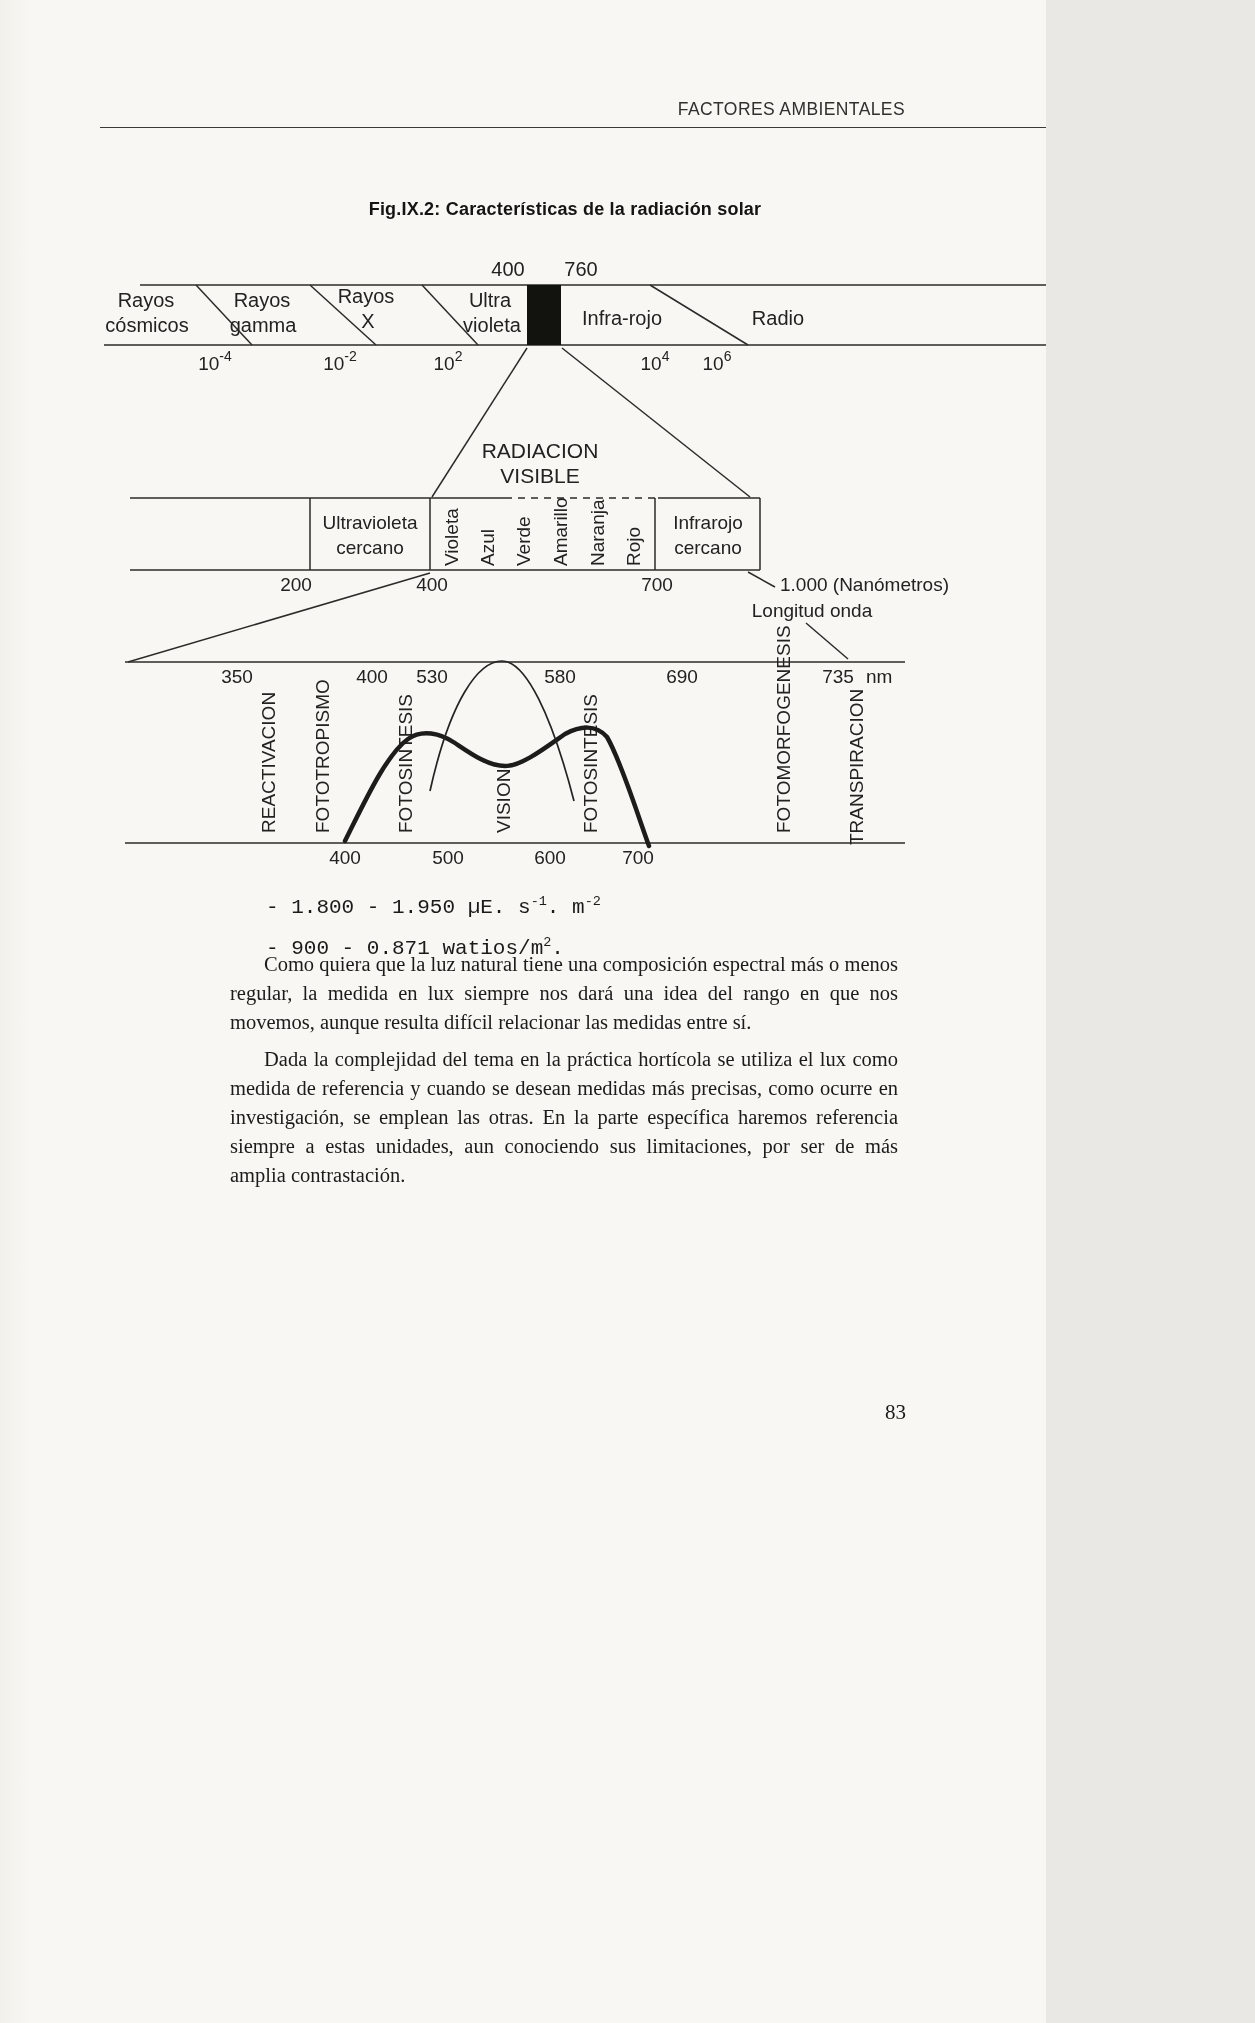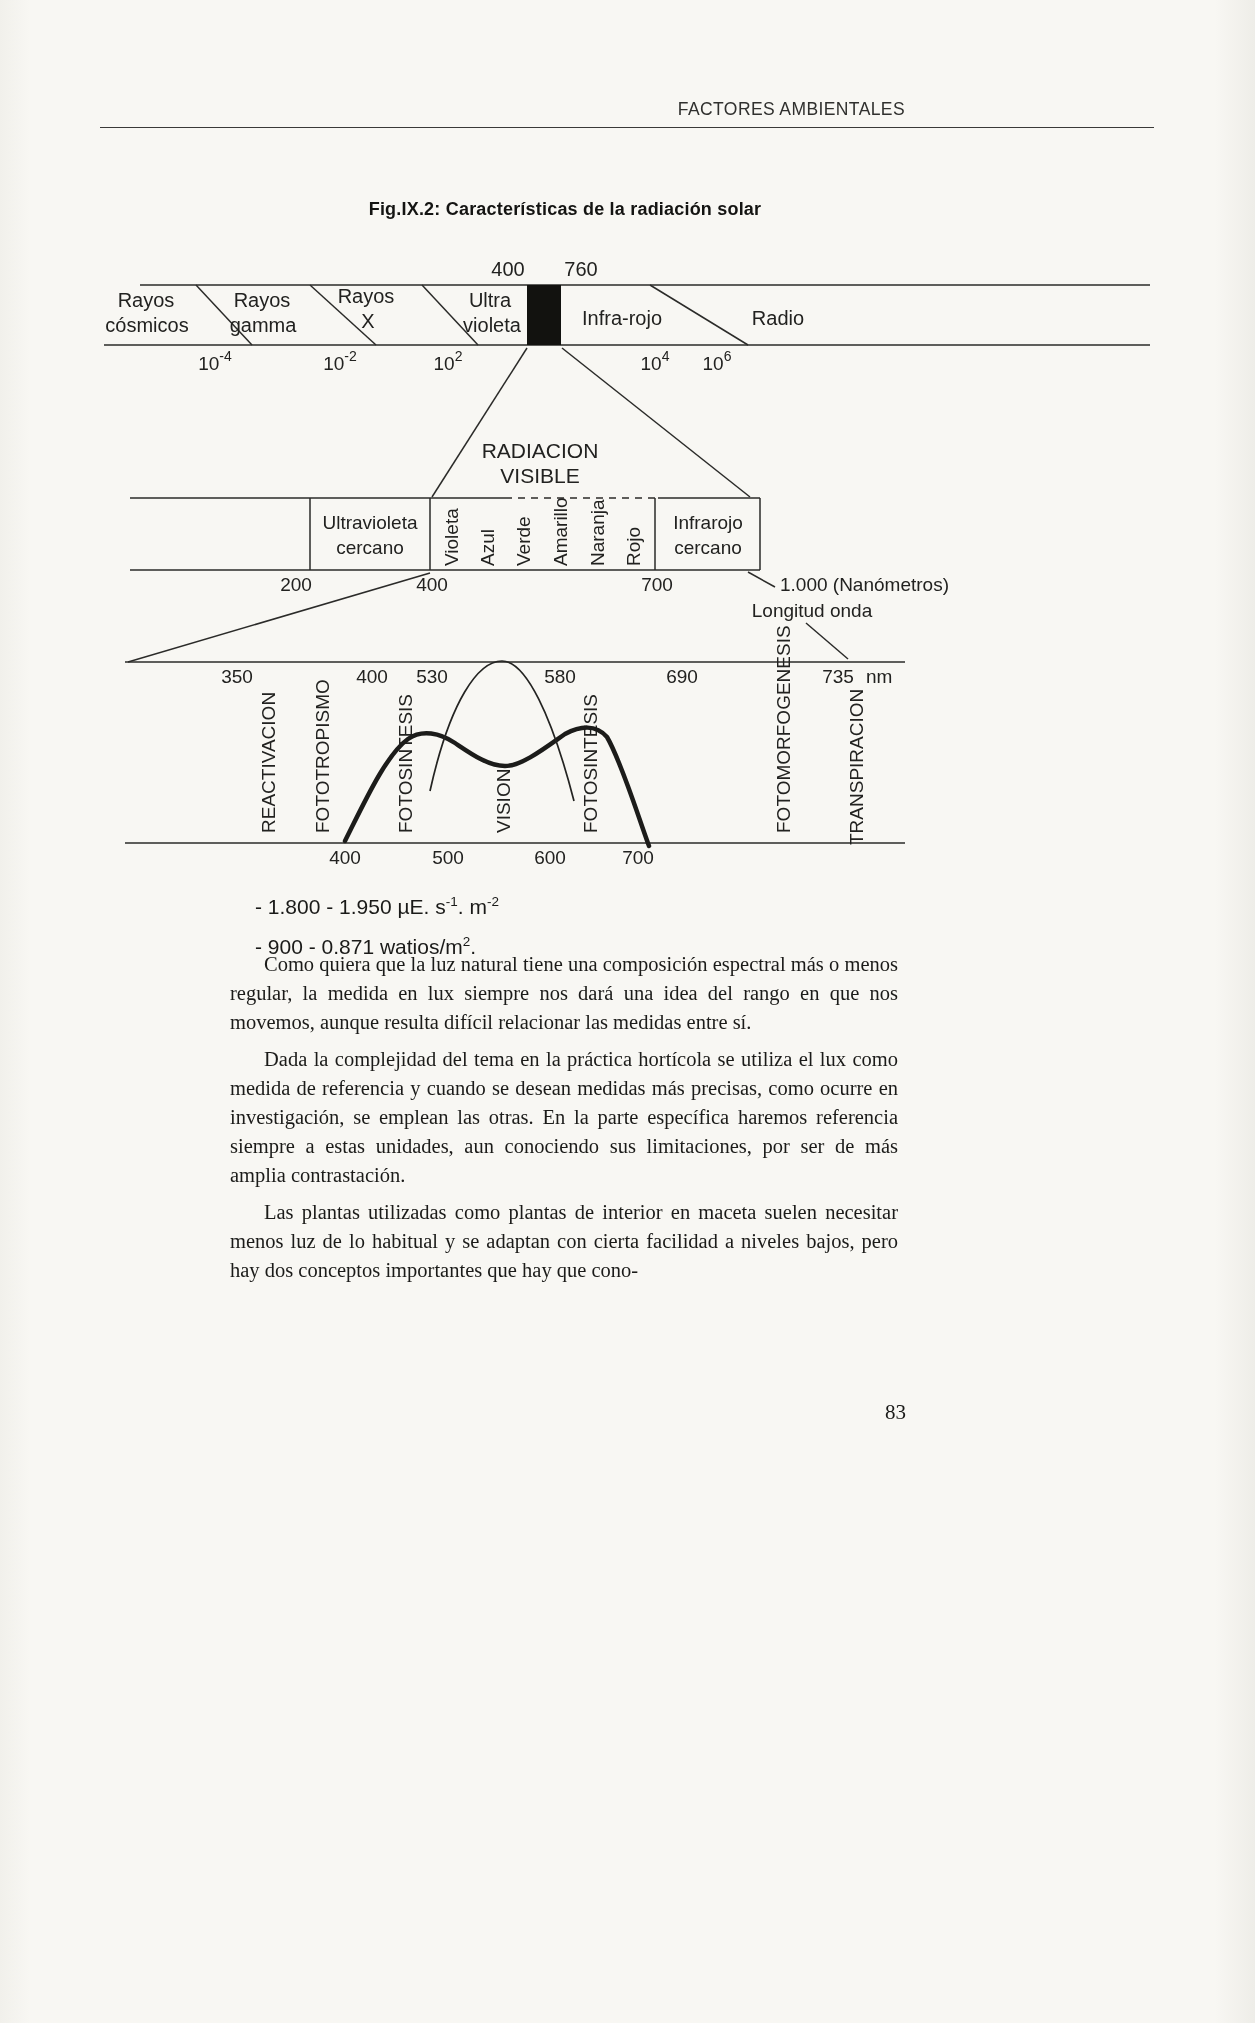--- a/index.html
+++ b/index.html
@@ -1,18 +1,18 @@
 <!DOCTYPE html>
 <html><head>
 <meta charset="utf-8">
 <style>
   html, body { margin: 0; padding: 0; }
   body { width: 1255px; height: 2023px; background: #e9e8e4; }
   .page {
-    position: relative; width: 1255px; height: 2023px;
+    position: relative; width: 1046px; height: 2023px;
     background: linear-gradient(90deg, #f1f0eb 0, #f8f7f3 30px, #f8f7f3 1215px, #eeede8 1255px);
     font-family: "Liberation Sans", sans-serif; color: #1d1d1b; overflow: hidden;
   }
   .running-header {
     position: absolute; top: 99px; left: 222px; width: 683px;
     text-align: right; font-size: 17.5px; letter-spacing: .4px; color: #30302e;
   }
   .header-rule {
     position: absolute; top: 127px; left: 100px; width: 1054px; height: 0;
     border: none; border-top: 1.6px solid #3a3a38; margin: 0;
@@ -22,22 +22,22 @@
     text-align: center; font-size: 18px; font-weight: 700; color: #141412; letter-spacing: .2px;
   }
   .diagram { position: absolute; top: 255px; left: 0; }
   .diagram text { font-family: "Liberation Sans", sans-serif; fill: #222220; }
   .t19 { font-size: 19px; }
   .t20 { font-size: 20px; }
   .t21 { font-size: 21px; }
   .sup { font-size: 14px; }
   .ln line { stroke: #2b2b29; stroke-width: 1.5; }
   .measurements {
-    position: absolute; top: 884px; left: 255px;
-    font-family: Liberation Sans, sans-serif; font-size: 21px; line-height: 35px; color: #1a1a18;
+    position: absolute; top: 884px; left: 266px;
+    font-family: Liberation Mono, monospace; font-size: 21px; line-height: 35px; color: #1a1a18;
   }
   .measurements sup { font-size: 13.5px; }
   .body-copy {
     position: absolute; top: 942px; left: 222px; width: 684px;
     font-family: "Liberation Serif", serif; font-size: 20.5px; line-height: 29px;
     text-align: justify; color: #1b1b19;
   }
   .body-copy p { margin: 8px; text-indent: 34px; }
   .page-number {
     position: absolute; top: 1400px; left: 222px; width: 684px; text-align: right;
@@ -174,18 +174,17 @@
   </svg>
 
   <div class="measurements">
     <div class="meas-line"><span>- 1.800 - 1.950 µE. s</span><sup>-1</sup><span>. m</span><sup>-2</sup></div>
     <div class="meas-line"><span>- 900 - 0.871 watios/m</span><sup>2</sup><span>.</span></div>
   </div>
 
   <div class="body-copy">
     <p>Como quiera que la luz natural tiene una composición espectral más o menos regular, la medida en lux siempre nos dará una idea del rango en que nos movemos, aunque resulta difícil relacionar las medidas entre sí.</p>
     <p>Dada la complejidad del tema en la práctica hortícola se utiliza el lux como medida de referencia y cuando se desean medidas más precisas, como ocurre en investigación, se emplean las otras. En la parte específica haremos referencia siempre a estas unidades, aun conociendo sus limitaciones, por ser de más amplia contrastación.</p>
-    <p>Las plantas utilizadas como plantas de interior en maceta suelen necesitar menos luz de lo habitual y se adaptan con cierta facilidad a niveles bajos, pero hay dos conceptos importantes que hay que cono-</p>
   </div>
 
   <div class="page-number">83</div>
 
 </div>
 
 </body></html>

